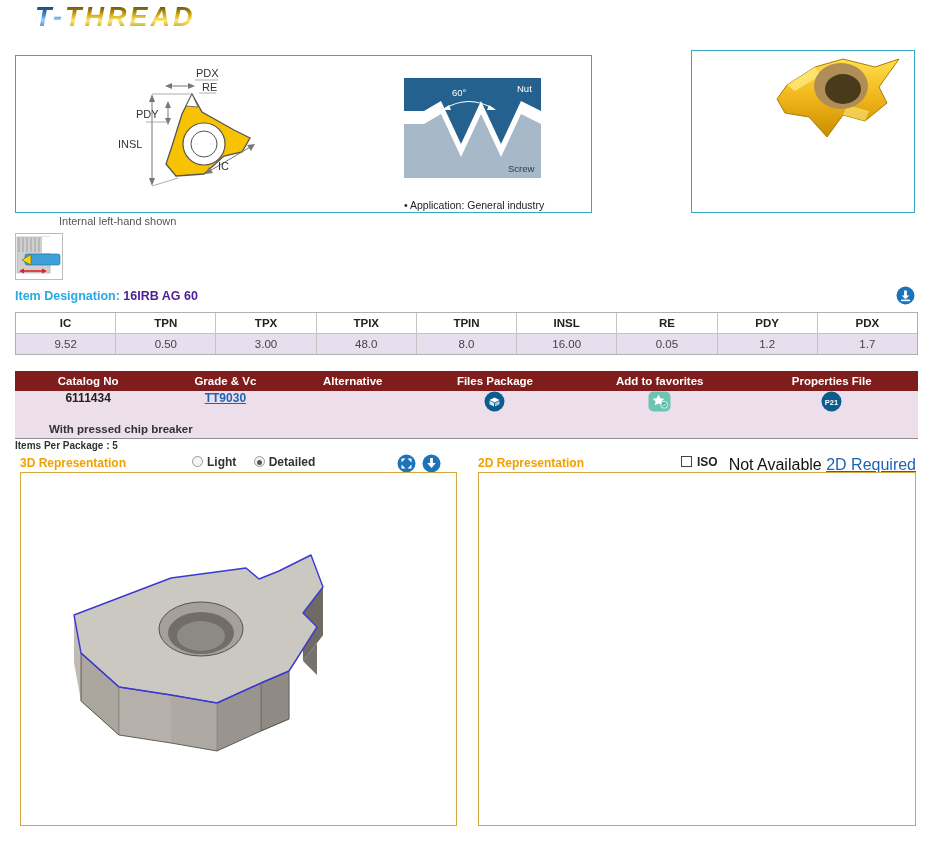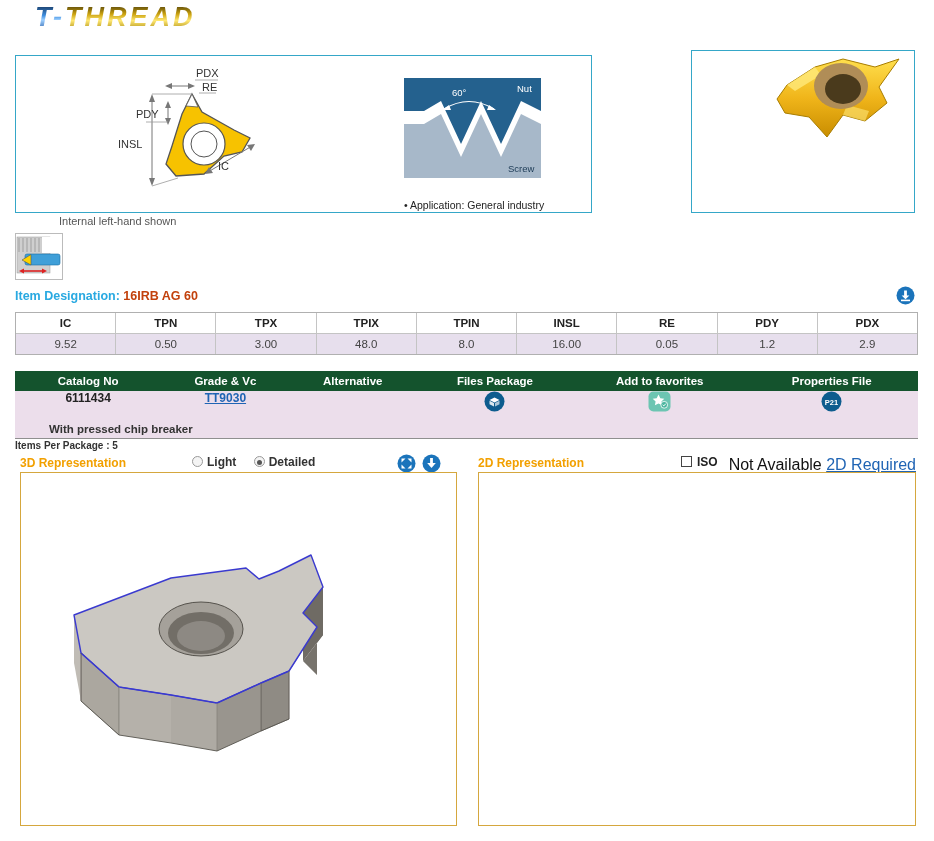--- a/index.html
+++ b/index.html
@@ -29,34 +29,34 @@
 
   .photo-svg { position:absolute; right:4px; top:4px; }
 
   .shown-caption { position:absolute; left:15px; top:215px; font-size:11px; color:#555;margin-left:44px; }
 
   .thumb { position:absolute; left:15px; top:233px; width:48px; height:47px; border:1px solid #bbb; background:#fff; cursor:pointer; }
 
   
   .item-row { position:absolute; left:15px; top:289px; font-size:12.5px; white-space:nowrap; }
   .item-row .lbl { color:#29a9e1; font-weight:bold; }
-  .item-row .val { color:#c2410c; font-weight:bold; }
+  .item-row .val { color:#4c1d95; font-weight:bold; }
   .item-dl { position:absolute; left:896px; top:286px; width:19px; height:19px; cursor:pointer; }
 
   
   .dim-table { position:absolute; left:15px; top:312px; width:903px; border:1px solid #b0b0b0; }
   .dim-row { display:flex; }
   .dim-row > div { flex:1; text-align:center; font-size:11.5px; padding:4px 0; border-right:1px solid #c4c4c4; }
   .dim-row > div:last-child { border-right:none; }
   .dim-head > div { font-weight:bold; color:#222; background:#fff; border-bottom:1px solid #c4c4c4; }
   .dim-vals > div { color:#444; background:#e7dfed; }
 
   
   .cat-table { position:absolute; left:15px; top:371px; width:903px; border-bottom:1px solid #8f8f8f; }
-  .cat-head { display:flex; background:#14532d; }
+  .cat-head { display:flex; background:#7f1d1d; }
   .cat-head > div { color:#fff; font-weight:bold; font-size:11.5px; text-align:center; padding:4px 0; }
   .cat-row { display:flex; background:#ecdeeb; min-height:31px; }
   .cat-row > div { text-align:center; font-size:12px; }
   .c1 { width:16.2%; } .c2 { width:14.2%; } .c3 { width:14.0%; }
   .c4 { width:17.5%; } .c5 { width:19.0%; } .c6 { width:19.1%; }
   .cat-no { font-weight:bold; color:#222; }
   .grade-link { color:#1f64b4; font-weight:bold; text-decoration:underline; cursor:pointer; }
   .cat-note { background:#ecdeeb; font-size:11.5px; font-weight:bold; color:#333; padding:1px 0 3px 34px; }
   .icon-btn { display:inline-block; cursor:pointer; line-height:0; }
 
@@ -211,21 +211,21 @@
     </div>
     <div class="dim-row dim-vals">
       <div>9.52</div>
       <div>0.50</div>
       <div>3.00</div>
       <div>48.0</div>
       <div>8.0</div>
       <div>16.00</div>
       <div>0.05</div>
       <div>1.2</div>
-      <div>2.9</div>
+      <div>1.7</div>
     </div>
   </div>
 
   <div class="cat-table">
     <div class="cat-head">
       <div class="c1">Catalog No</div>
       <div class="c2">Grade &amp; Vc</div>
       <div class="c3">Alternative</div>
       <div class="c4">Files Package</div>
       <div class="c5">Add to favorites</div>

